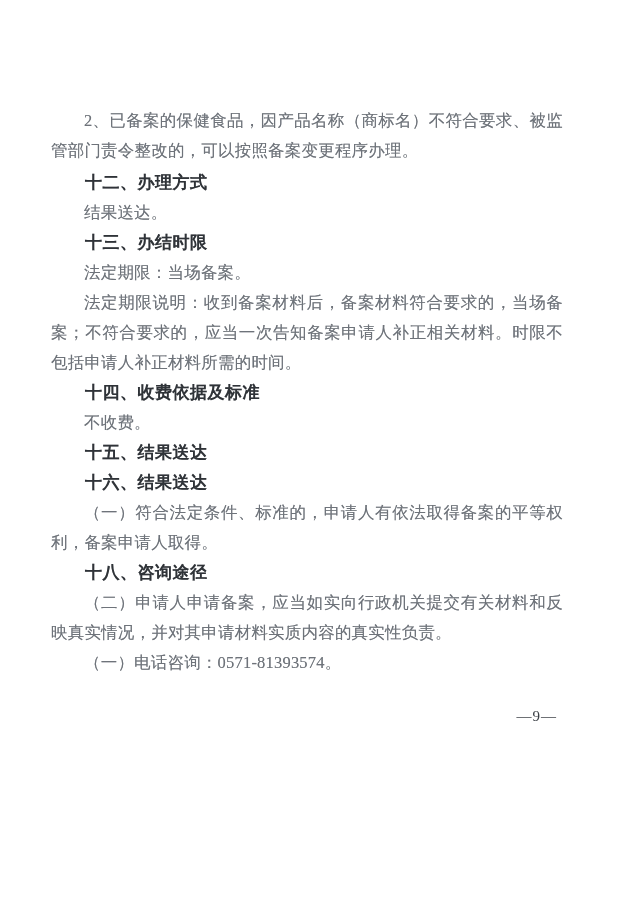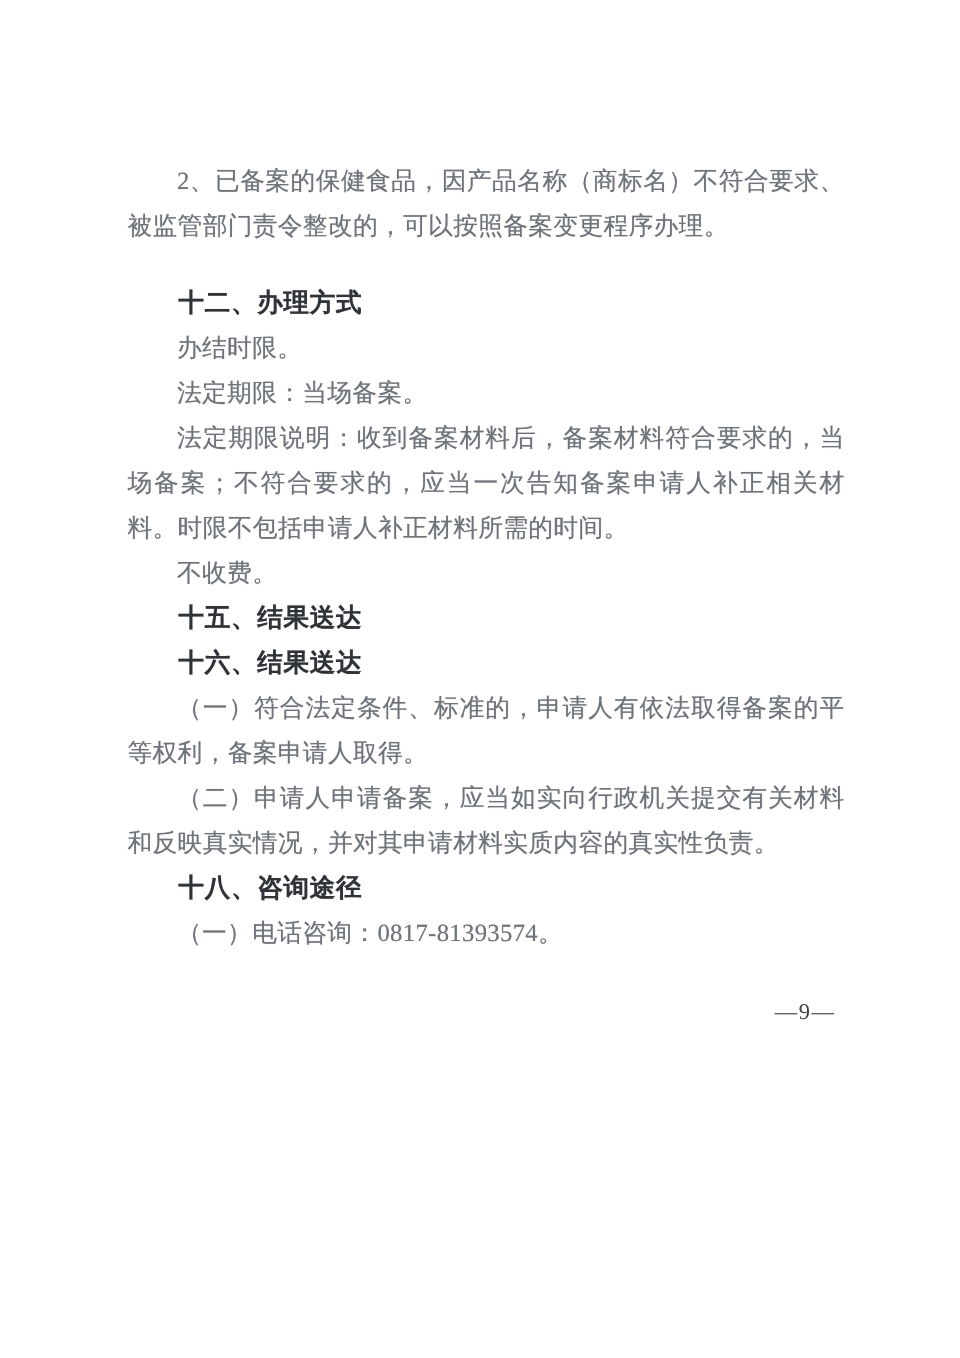--- a/index.html
+++ b/index.html
@@ -14,21 +14,21 @@
     font-family:"Liberation Serif","DejaVu Serif",serif;
     width:640px;height:905px;overflow:hidden;
     background:var(--page-bg,#ffffff);
   }
   .page{
     position:relative;
     width:640px;height:905px;
     background:var(--page-bg,#ffffff);
   }
   .content{
-    padding:106px 77px 0 85px; 
+    padding:106px 77px 0 51px; 
   }
   .block{
     line-height:30px;
     text-indent:2em;
     word-break:break-all;
     text-align:justify;
   }
   .paragraph{
     font-size:16.5px;
     color:var(--body-text,#6e737a);
@@ -37,45 +37,47 @@
   }
   .heading{
     font-family:"Liberation Sans","DejaVu Sans",sans-serif;
     font-weight:700;
     font-size:17px;
     color:var(--heading-text,#2f3338);
     letter-spacing:0.5px;
     text-shadow:0 0 0.5px rgba(47,51,56,0.45);
   }
   
-  .content .block:nth-child(2){margin-top:21px;}
+  .content .block:nth-child(2){margin-top:2px;}
   .page-number{
     margin-top:28px;
     padding-right:83px;
     text-align:right;
     font-size:15px;
     line-height:20px;
     letter-spacing:1px;
     color:var(--page-number,#3c4046);
     font-family:"Liberation Serif","DejaVu Serif",serif;
   }
 </style>
 </head>
 <body>
 
 <div class="page">
   <div class="content" id="content">
 
   <p class="block paragraph">2、已备案的保健食品，因产品名称（商标名）不符合要求、被监管部门责令整改的，可以按照备案变更程序办理。</p>
       <p class="block heading">十二、办理方式</p>
-      <p class="block paragraph">办结时限。</p>
+      <p class="block paragraph">结果送达。</p>
+      <p class="block heading">十三、办结时限</p>
       <p class="block paragraph">法定期限：当场备案。</p>
       <p class="block paragraph">法定期限说明：收到备案材料后，备案材料符合要求的，当场备案；不符合要求的，应当一次告知备案申请人补正相关材料。时限不包括申请人补正材料所需的时间。</p>
+      <p class="block heading">十四、收费依据及标准</p>
       <p class="block paragraph">不收费。</p>
       <p class="block heading">十五、结果送达</p>
       <p class="block heading">十六、结果送达</p>
       <p class="block paragraph">（一）符合法定条件、标准的，申请人有依法取得备案的平等权利，备案申请人取得。</p>
+      <p class="block heading">十八、咨询途径</p>
       <p class="block paragraph">（二）申请人申请备案，应当如实向行政机关提交有关材料和反映真实情况，并对其申请材料实质内容的真实性负责。</p>
-      <p class="block heading">十八、咨询途径</p>
-      <p class="block paragraph">（一）电话咨询：0817-81393574。</p>
+      <p class="block paragraph">（一）电话咨询：0571-81393574。</p>
     </div>
   <div class="page-number">—9—</div>
 </div>
 
 </body></html>

